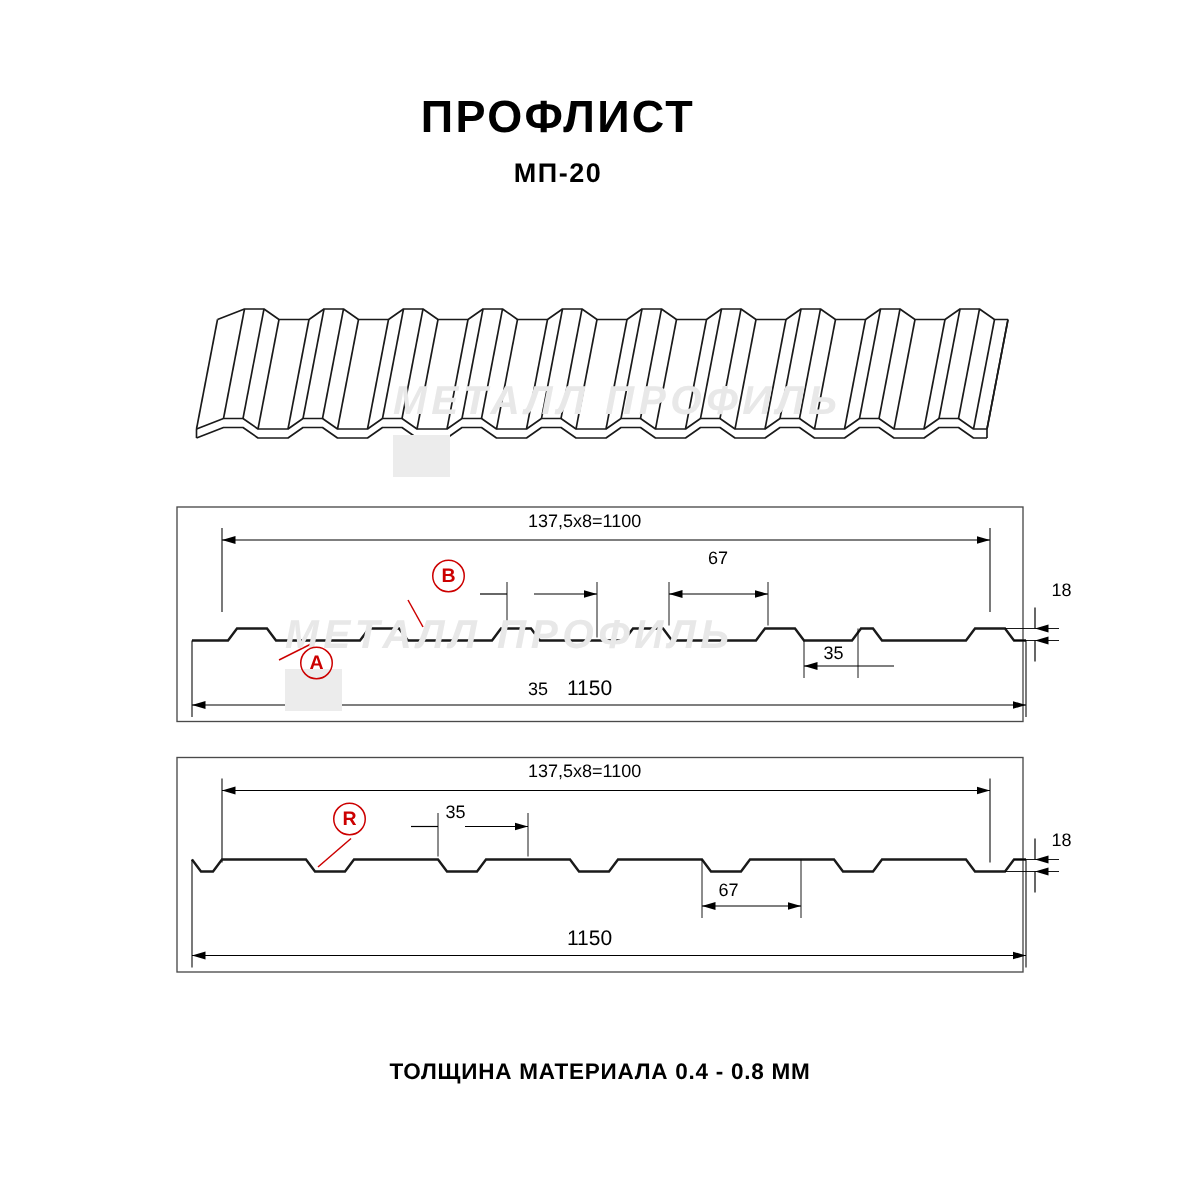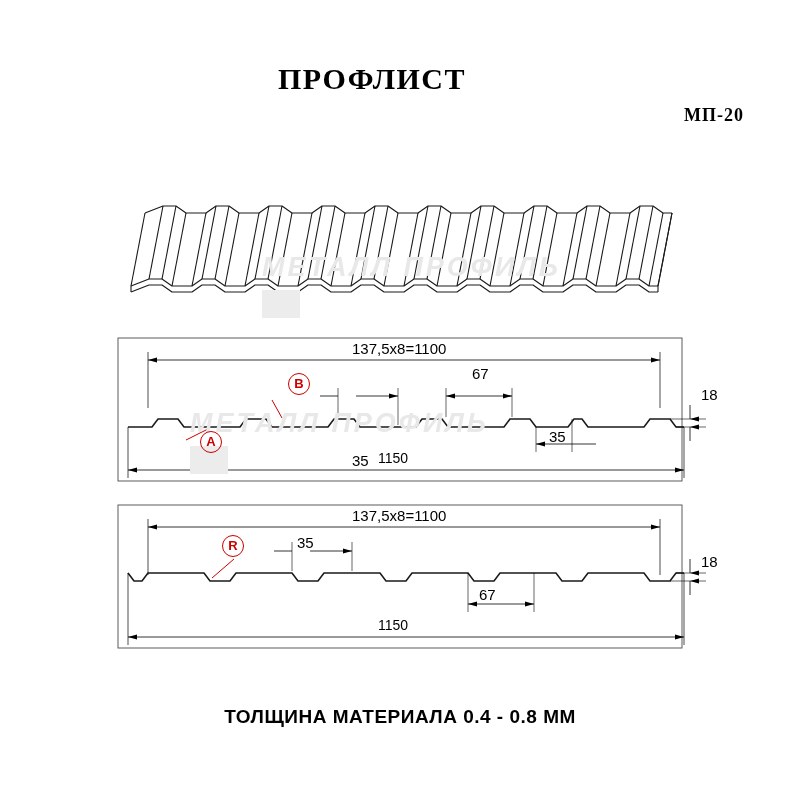--- a/index.html
+++ b/index.html
@@ -21,45 +21,43 @@
     width: 800px;
     height: 800px;
   }
   .title-block {
     position: absolute;
     left: 0;
     top: 62px;
     width: 744px;
     text-align: center;
     pointer-events: none;
-    font-family: Liberation Serif, serif;
   }
   .title-main {
     font-size: 30px;
     font-weight: bold;
     letter-spacing: 1.5px;
     color: #000;
     line-height: 34px;
   }
   .title-sub {
     font-size: 18px;
     font-weight: bold;
     letter-spacing: 1px;
     color: #000;
     margin-top: 8px;
     line-height: 22px;
-    text-align: right;
   }
   .footer-note {
     position: absolute;
     left: 0;
     top: 706px;
     width: 800px;
     text-align: center;
-    font-size: 19px;
+    font-size: 15px;
     font-weight: bold;
     letter-spacing: 0.5px;
     color: #000;
   }
   .wm {
     position: absolute;
     pointer-events: none;
     user-select: none;
     color: #e8e8e8;
     font-weight: bold;
@@ -68,21 +66,21 @@
     font-style: italic;
   }
   .wm-1 { left: 262px; top: 252px; font-size: 27px; }
   .wm-2 { left: 190px; top: 408px; font-size: 27px; }
   .wm-logo {
     position: absolute;
     pointer-events: none;
   }
   .dim-label {
     position: absolute;
-    font-size: 15px;
+    font-size: 12px;
     color: #000;
     white-space: nowrap;
   }
   .callout {
     position: absolute;
     width: 22px;
     height: 22px;
     border: 1.4px solid #cc0000;
     border-radius: 50%;
     color: #cc0000;

